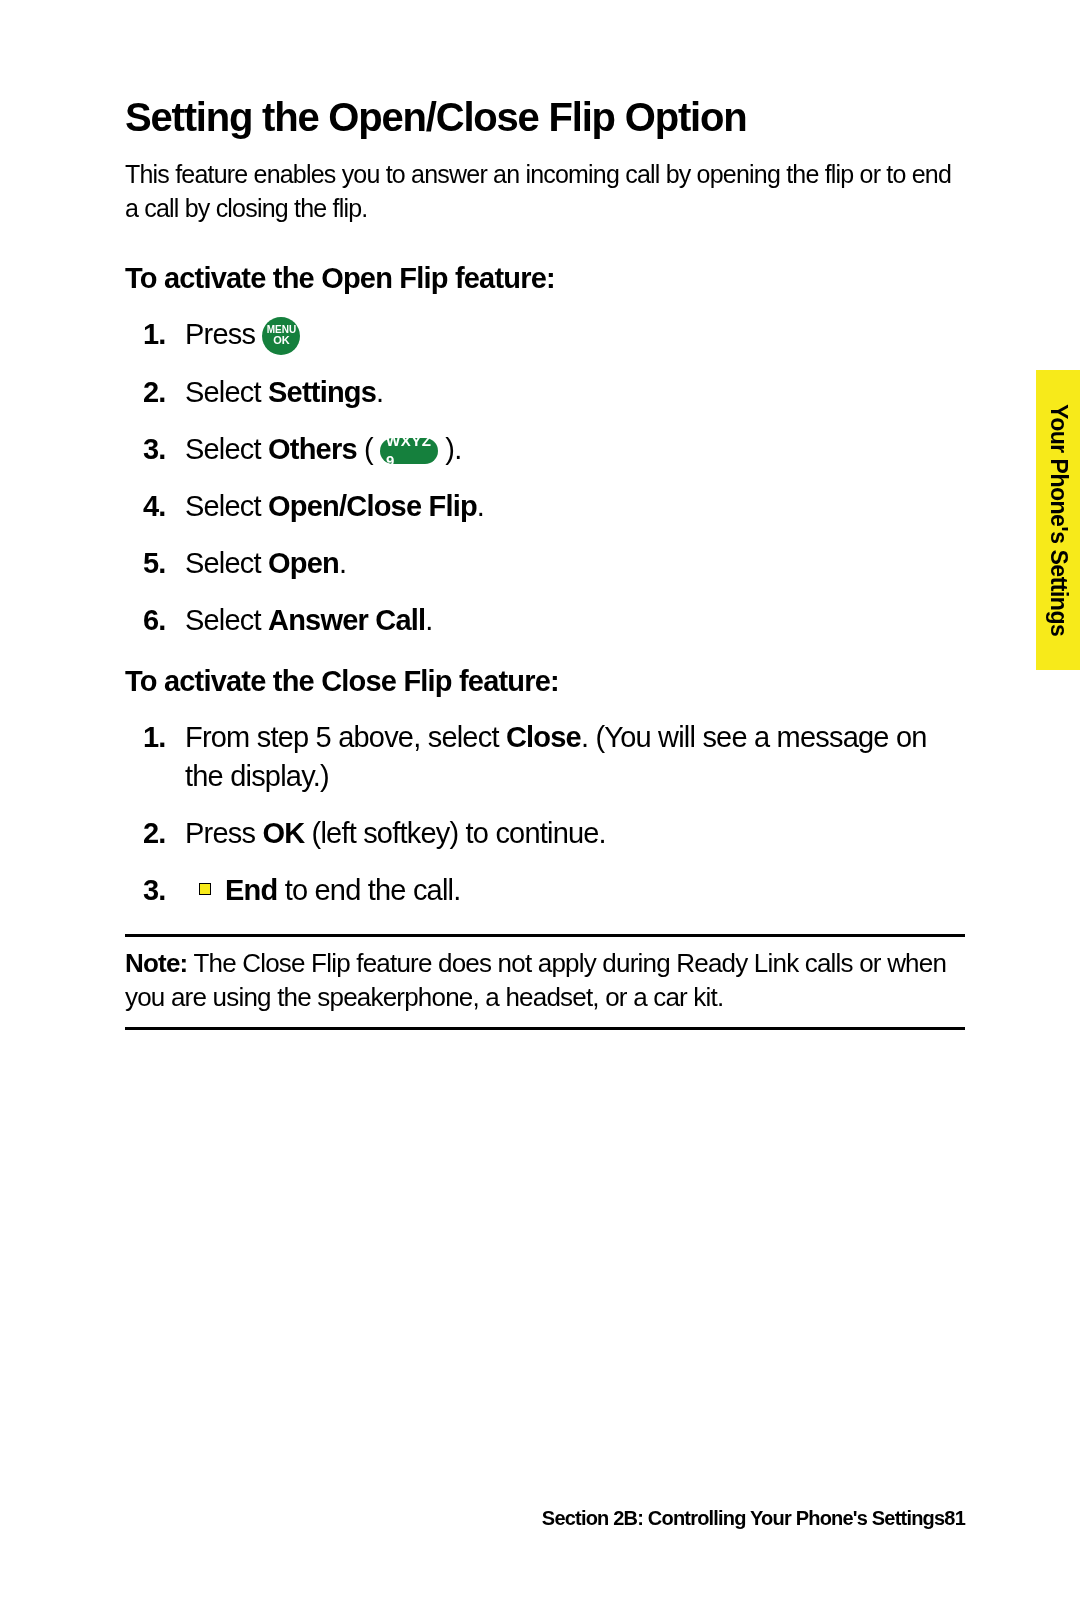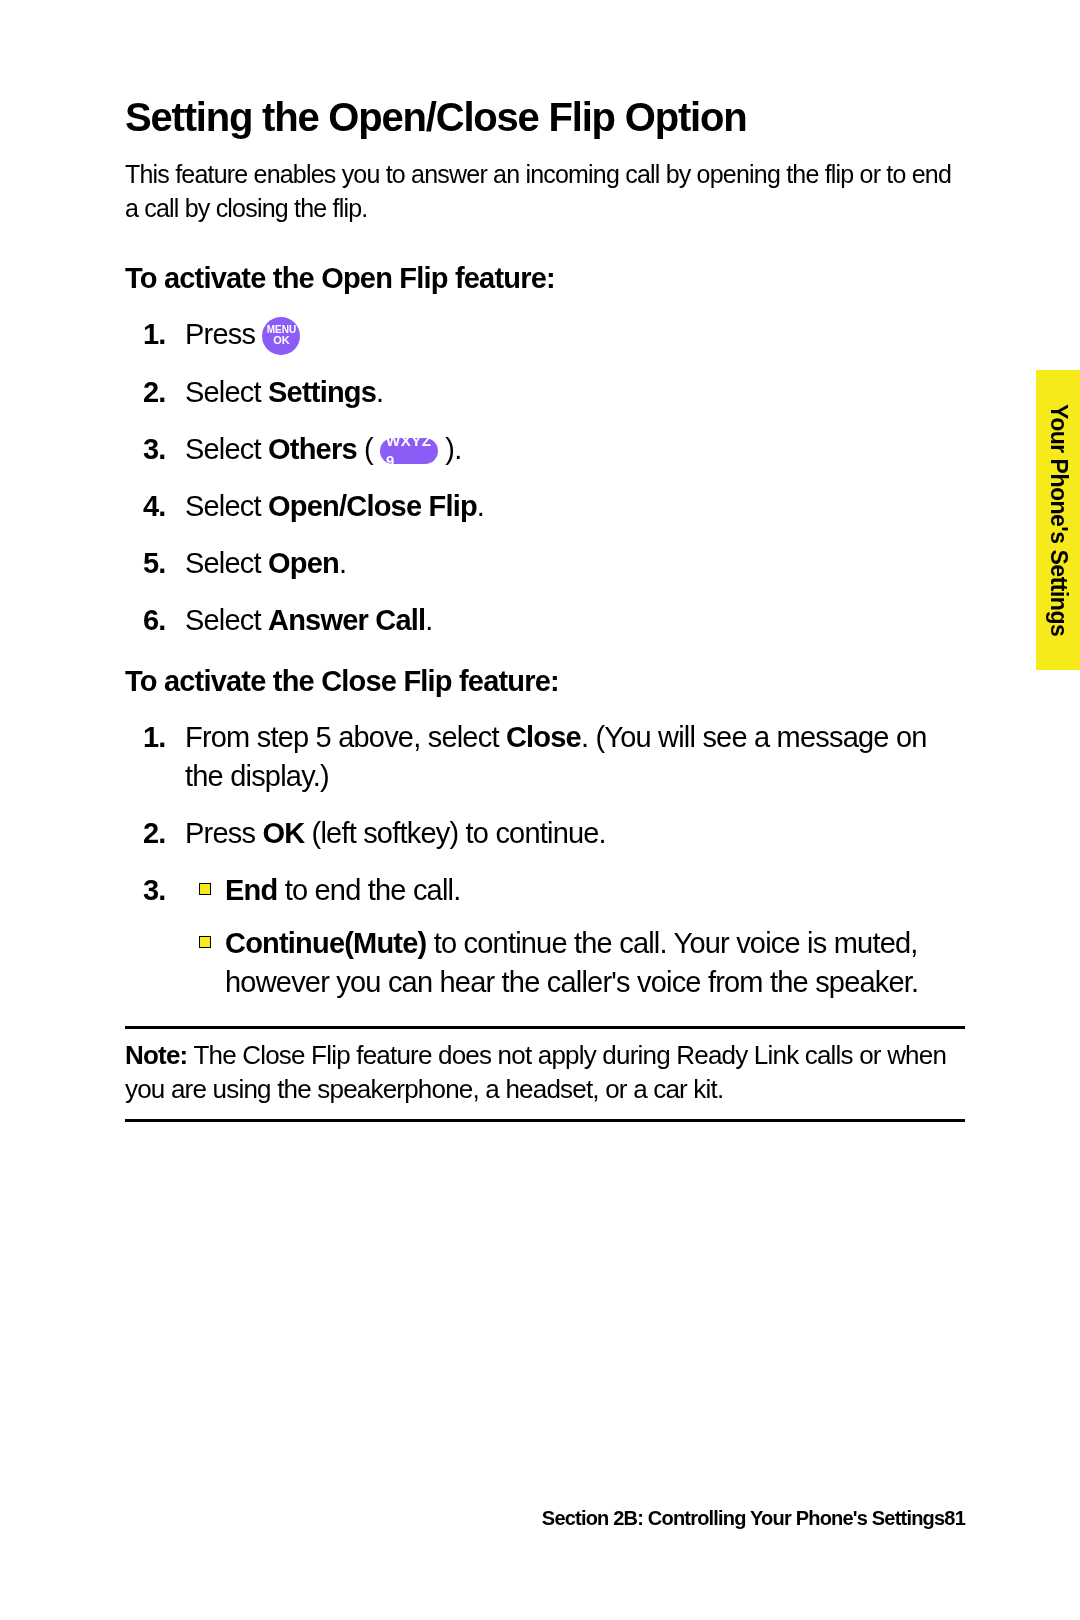--- a/index.html
+++ b/index.html
@@ -73,21 +73,21 @@
     width: 10px;
     height: 10px;
     background: #f7ea1a;
     border: 1px solid #000;
   }
   .b { font-weight: 700; }
   .icon-pill {
     display: inline-flex;
     align-items: center;
     justify-content: center;
-    background: #8b5cf6;
+    background: #15803d;
     color: #fff;
     border-radius: 999px;
     vertical-align: middle;
     font-weight: 700;
   }
   .menu-ok {
     width: 38px; height: 38px;
     font-size: 10px;
     line-height: 1;
     text-align: center;
@@ -185,23 +185,20 @@
       <span>From step 5 above, select </span><span class="b">Close</span><span>. (You will see a message on the display.)</span>
     </li>
     <li>
       <span>Press </span><span class="b">OK</span><span> (left softkey) to continue.</span>
     </li>
     <li>
       <ul class="sub">
         <li>
           <span class="b">End</span><span> to end the call.</span>
         </li>
-        <li>
-          <span class="b">Continue(Mute)</span><span> to continue the call. Your voice is muted, however you can hear the caller's voice from the speaker.</span>
-        </li>
       </ul>
     </li>
   </ol>
 
   <div class="note-rule">
     <span class="b">Note:</span><span> The Close Flip feature does not apply during Ready Link calls or when you are using the speakerphone, a headset, or a car kit.</span>
   </div>
 
 </div>
 

